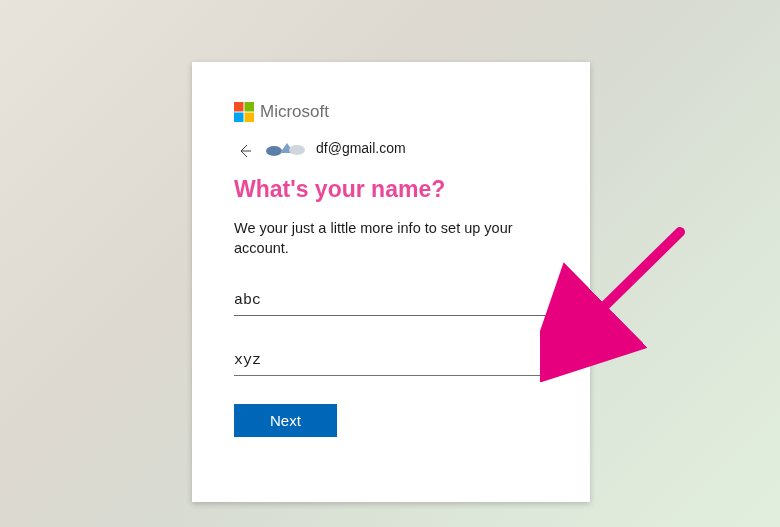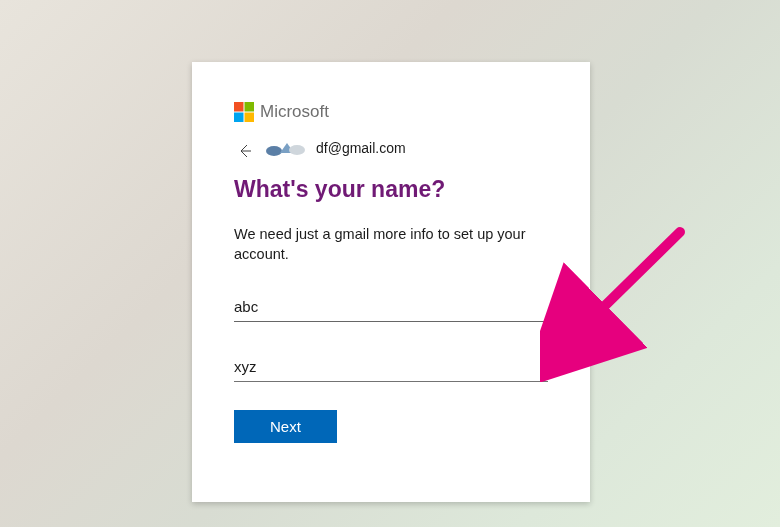--- a/index.html
+++ b/index.html
@@ -57,37 +57,37 @@
       padding: 0;
     }
     .blur-pic {
       width: 40px;
       height: 16px;
       position: relative;
     }
     .heading {
       font-size: 23px;
       font-weight: 600;
-      color: #701a75;
-      margin-bottom: 22px;
+      color: #ec4899;
+      margin-bottom: 16px;
     }
     .subtext {
       font-size: 14.5px;
       color: #1b1b1b;
       line-height: 1.35;
       margin-bottom: 28px;
     }
     .field {
       width: 100%;
       border: none;
       border-bottom: 1px solid #666;
       font-size: 15px;
       padding: 6px 0 6px 0;
       outline: none;
-      font-family: Liberation Sans, sans-serif;
+      font-family: Liberation Mono, monospace;
       color: #1b1b1b;
       background: transparent;
     }
     .field.first { margin-bottom: 30px; }
     .field.focused { border-bottom: 1px solid #737373; }
     .actions {
       display: flex;
       margin-top: 28px;
     }
     .next-btn {
@@ -130,21 +130,21 @@
     <svg class="blur-pic" viewBox="0 0 40 16">
       <ellipse cx="8" cy="11" rx="8" ry="5" fill="#5b7fa6"></ellipse>
       <polygon points="14,13 21,3 28,13" fill="#7aa0c4"></polygon>
       <ellipse cx="31" cy="10" rx="8" ry="5" fill="#cfd6dc"></ellipse>
     </svg>
     <span>df@gmail.com</span>
   </div>
 
   <h1 class="heading">What's your name?</h1>
 
-  <p class="subtext">We need just a gmail more info to set up your account.</p>
+  <p class="subtext">We your just a little more info to set up your account.</p>
 
   <input class="field first" type="text" value="abc" placeholder="First name" style="">
 
   <input class="field focused" type="text" value="xyz" placeholder="Last name" style="">
 
   <div class="actions">
     <button class="next-btn">Next</button>
   </div>
 </div>
 

